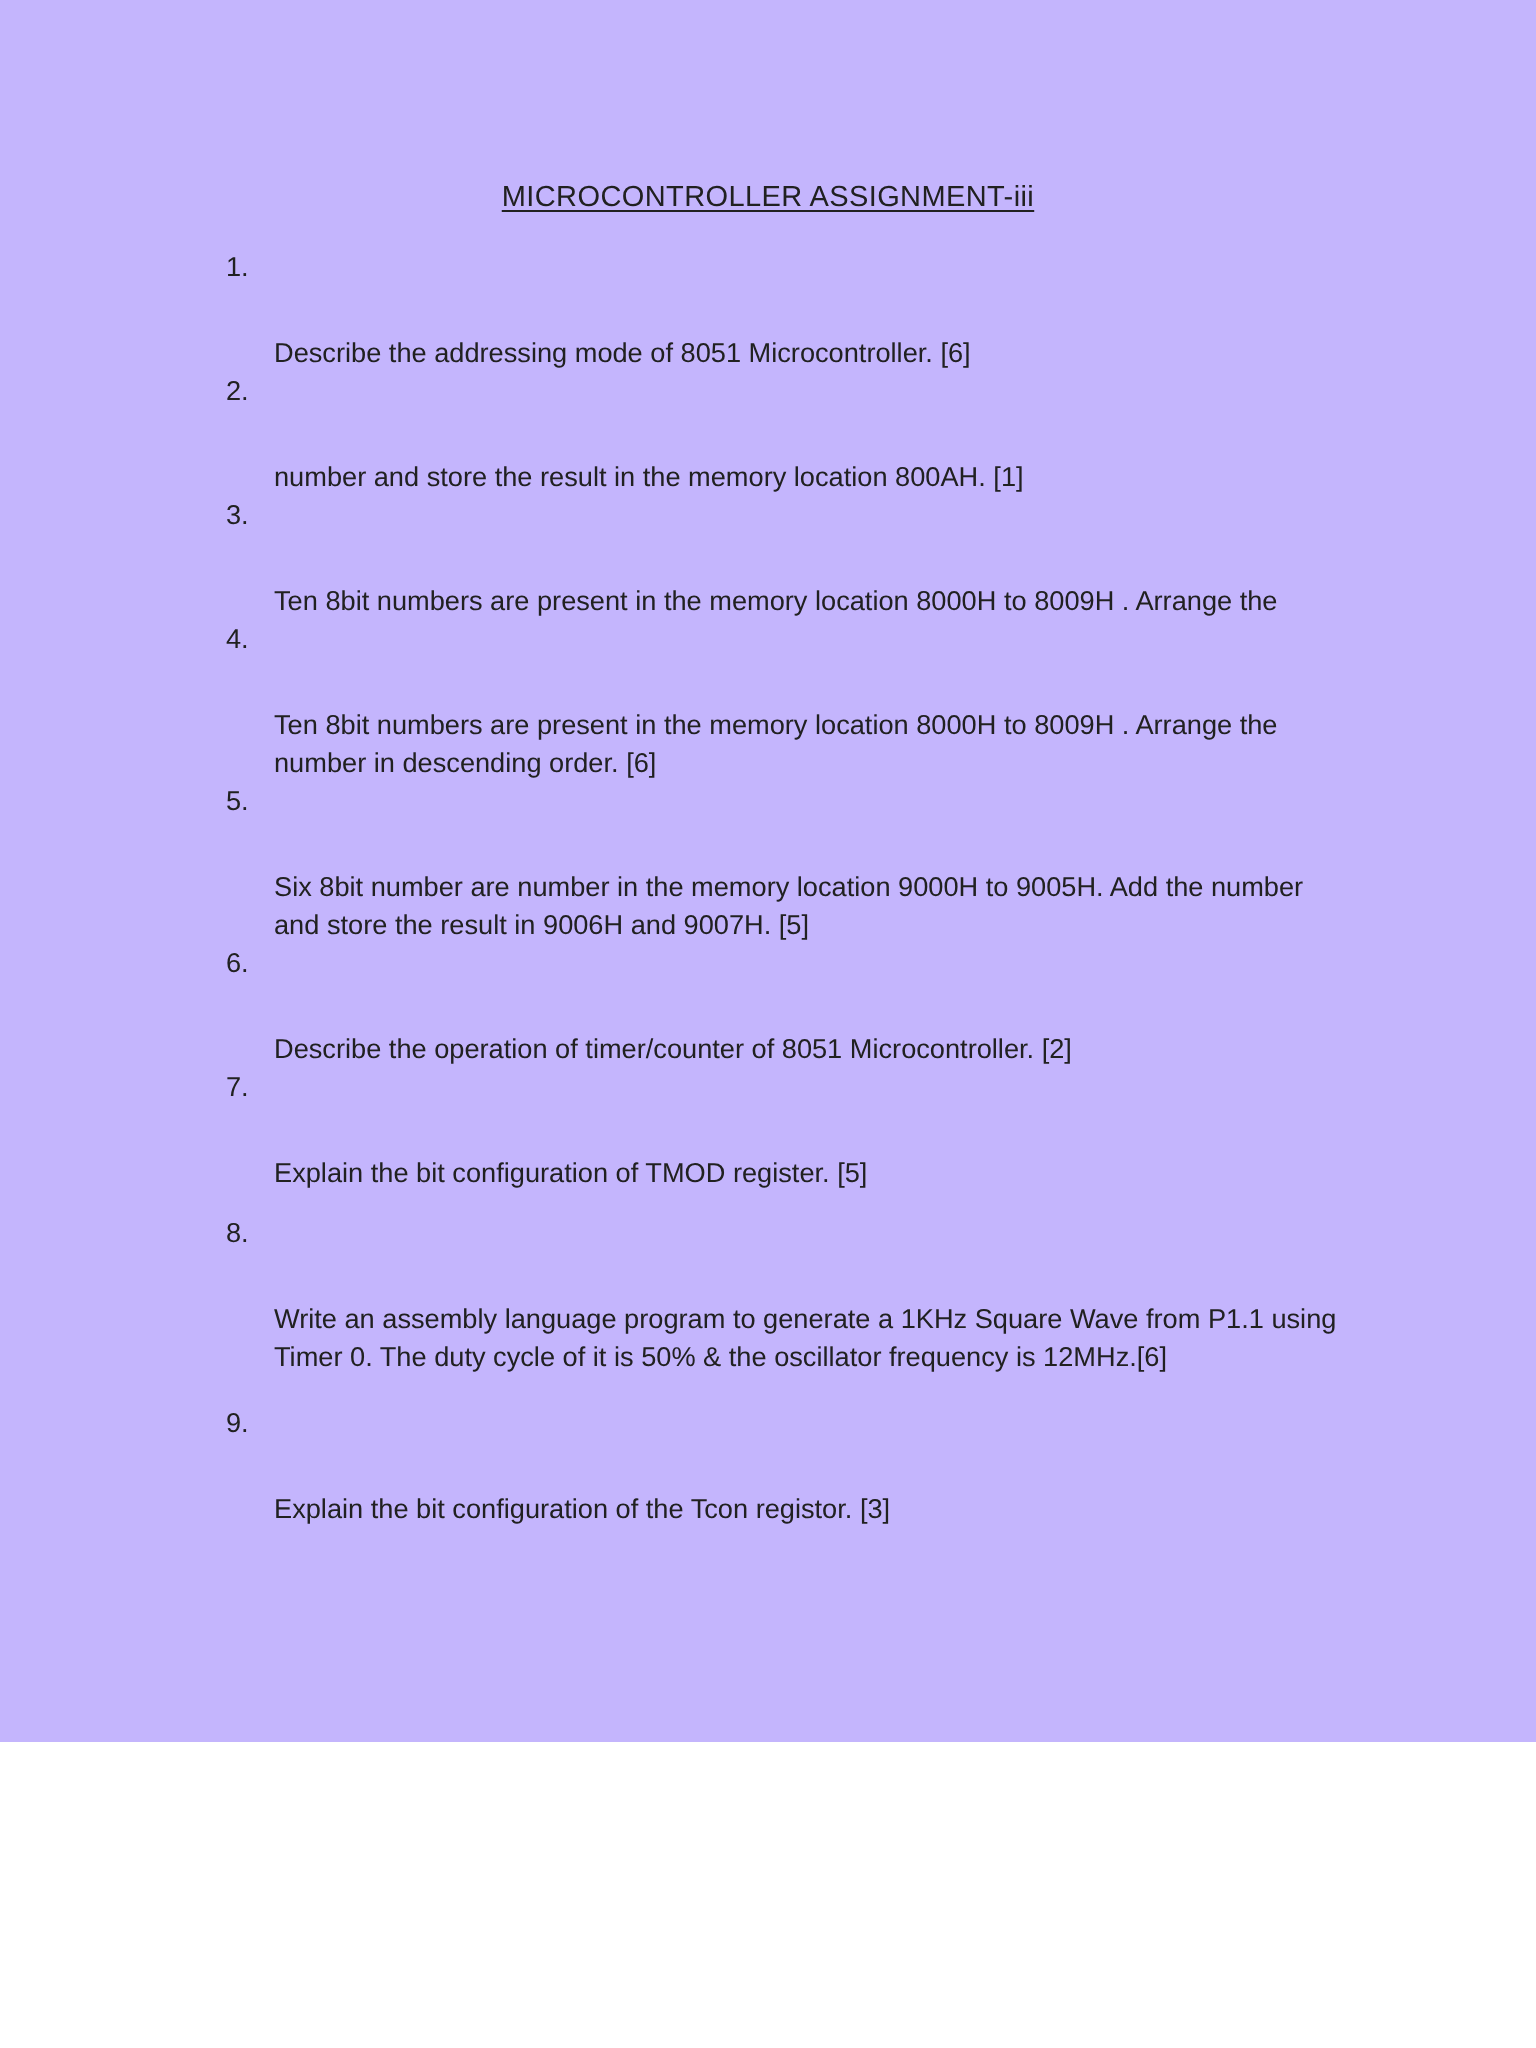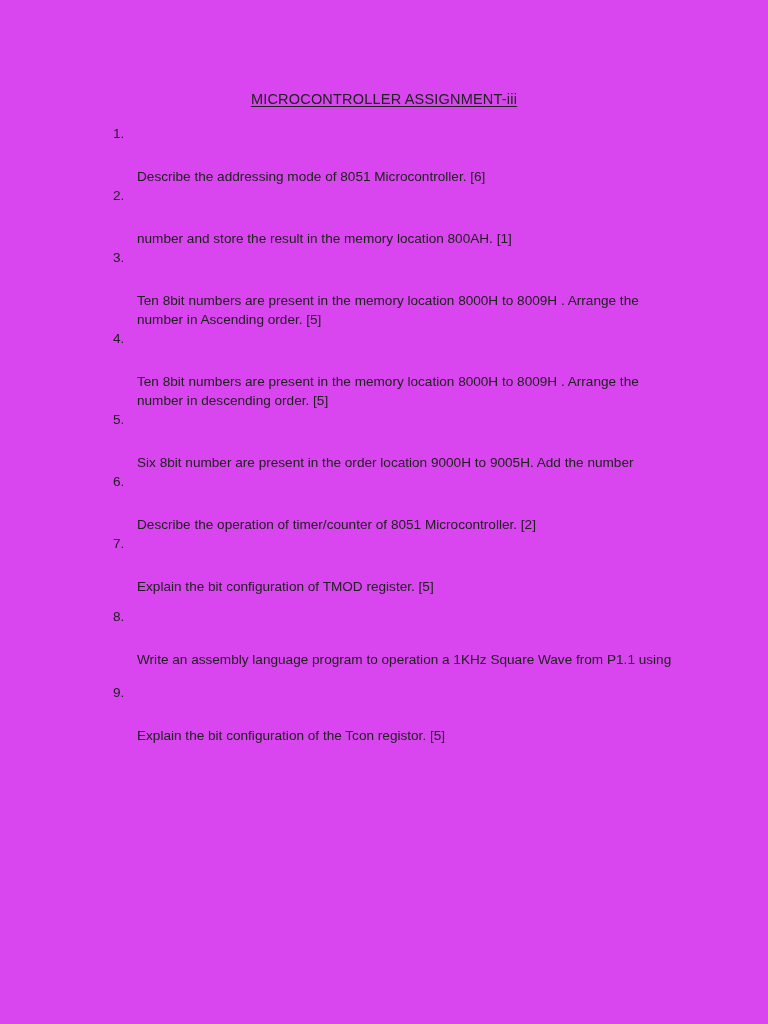--- a/index.html
+++ b/index.html
@@ -3,22 +3,22 @@
 <meta charset="utf-8">
 <style>
   html, body {
     margin: 0;
     padding: 0;
     background: #ffffff;
   }
   .page {
     position: relative;
     width: 768px;
-    height: 1024px;
-    background: #d946ef;
+    height: 871px;
+    background: #c4b5fd;
     font-family: "Liberation Sans", sans-serif;
     color: #212121;
     overflow: hidden;
     box-sizing: border-box;
   }
   .doc-title {
     margin: 0;
     padding-top: 91px;
     text-align: center;
     font-size: 14.5px;
@@ -72,61 +72,62 @@
       <span class="num">2.</span>
       <span class="txt">
         <span class="ln">number and store the result in the memory location 800AH. [1]</span>
       </span>
     </div>
 
     <div class="q">
       <span class="num">3.</span>
       <span class="txt">
         <span class="ln">Ten 8bit numbers are present in the memory location 8000H to 8009H . Arrange the</span>
-        <span class="ln">number in Ascending order. [5]</span>
       </span>
     </div>
 
     <div class="q">
       <span class="num">4.</span>
       <span class="txt">
         <span class="ln">Ten 8bit numbers are present in the memory location 8000H to 8009H . Arrange the</span>
-        <span class="ln">number in descending order. [5]</span>
+        <span class="ln">number in descending order. [6]</span>
       </span>
     </div>
 
     <div class="q">
       <span class="num">5.</span>
       <span class="txt">
-        <span class="ln">Six 8bit number are present in the order location 9000H to 9005H. Add the number</span>
+        <span class="ln">Six 8bit number are number in the memory location 9000H to 9005H. Add the number</span>
+        <span class="ln">and store the result in 9006H and 9007H. [5]</span>
       </span>
     </div>
 
     <div class="q">
       <span class="num">6.</span>
       <span class="txt">
         <span class="ln">Describe the operation of timer/counter of 8051 Microcontroller. [2]</span>
       </span>
     </div>
 
     <div class="q">
       <span class="num">7.</span>
       <span class="txt">
         <span class="ln">Explain the bit configuration of TMOD register. [5]</span>
       </span>
     </div>
 
     <div class="q gap-sm">
       <span class="num">8.</span>
       <span class="txt">
-        <span class="ln">Write an assembly language program to operation a 1KHz Square Wave from P1.1 using</span>
+        <span class="ln">Write an assembly language program to generate a 1KHz Square Wave from P1.1 using</span>
+        <span class="ln">Timer 0. The duty cycle of it is 50% &amp; the oscillator frequency is 12MHz.[6]</span>
       </span>
     </div>
 
     <div class="q gap-md">
       <span class="num">9.</span>
       <span class="txt">
-        <span class="ln">Explain the bit configuration of the Tcon registor. [5]</span>
+        <span class="ln">Explain the bit configuration of the Tcon registor. [3]</span>
       </span>
     </div>
 
   </div>
 </div>
 
 </body></html>

